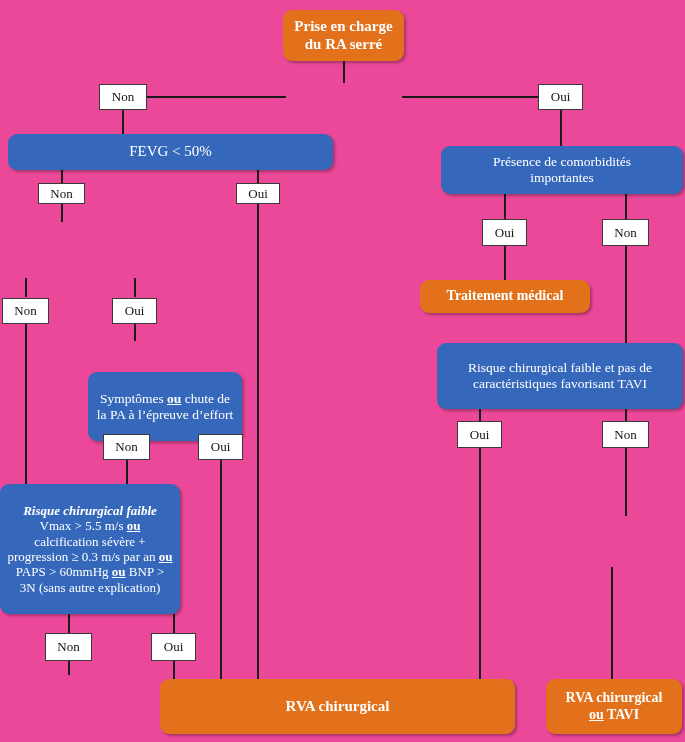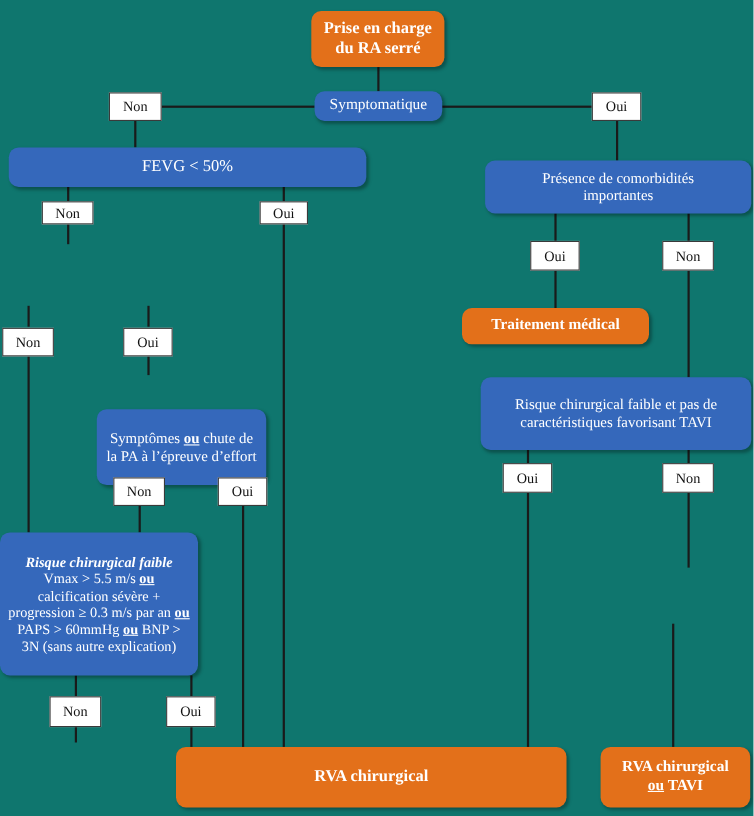--- a/index.html
+++ b/index.html
@@ -7,21 +7,21 @@
     padding: 0;
     background: #ffffff;
   }
   body {
     font-family: "Liberation Serif", "DejaVu Serif", serif;
   }
   #canvas {
     position: relative;
     width: 685px;
     height: 742px;
-    background: #0f766e;
+    background: #ec4899;
     overflow: hidden;
   }
   
   .node {
     position: absolute;
     box-sizing: border-box;
     border-radius: 9px;
     display: flex;
     align-items: center;
     justify-content: center;
@@ -130,23 +130,20 @@
 
   <div class="edge v" style="left:611px; top:567px; height:112px;"></div>
 
   <div class="node orange" style="left:283px; top:10px; width:121px; height:51px; font-size:15px;">
     <span class="txt bold">
       <span>Prise en charge</span><br>
       <span>du RA serré</span>
     </span>
   </div>
 
-  <div class="node blue" style="left:286px; top:83px; width:116px; height:27px; font-size:14px;">
-    <span class="txt">Symptomatique</span>
-  </div>
 
   <div class="node blue" style="left:8px; top:134px; width:325px; height:36px; font-size:15px;">
     <span class="txt">FEVG &lt; 50%</span>
   </div>
 
 
   <div class="node blue" style="left:88px; top:341px; width:154px; height:69px; font-size:13.5px;margin-top:31px;">
     <span class="txt"><span>Symptômes </span><span class="u">ou</span><span> chute de la PA à l’épreuve d’effort</span></span>
   </div>
 

